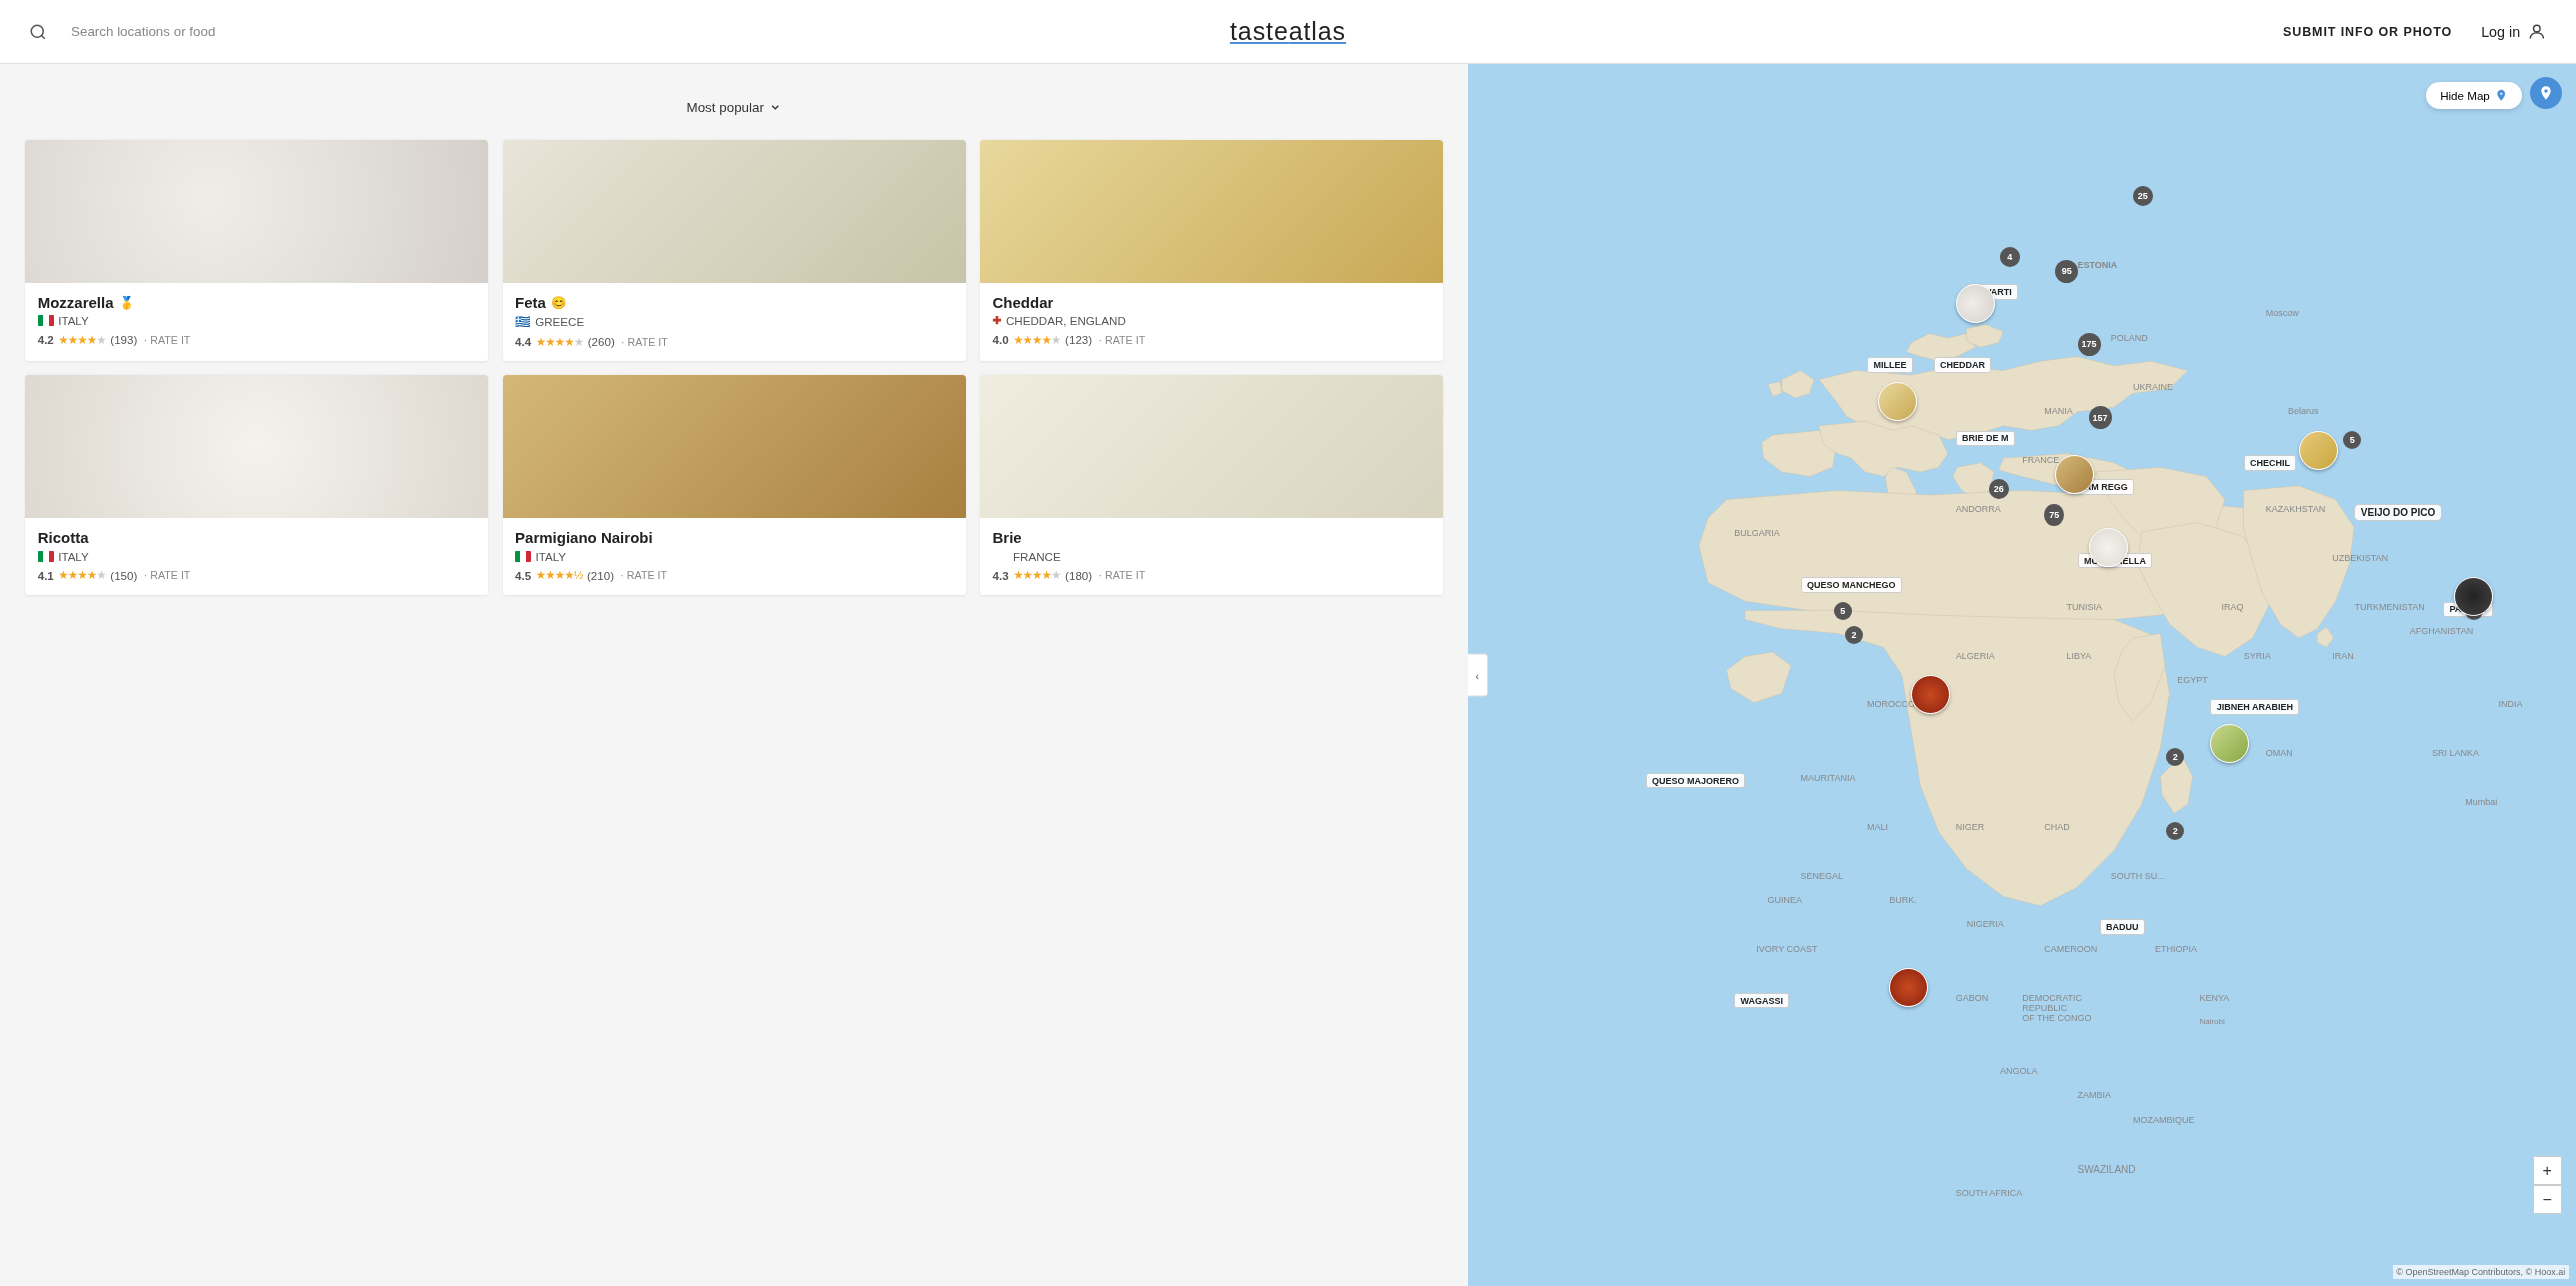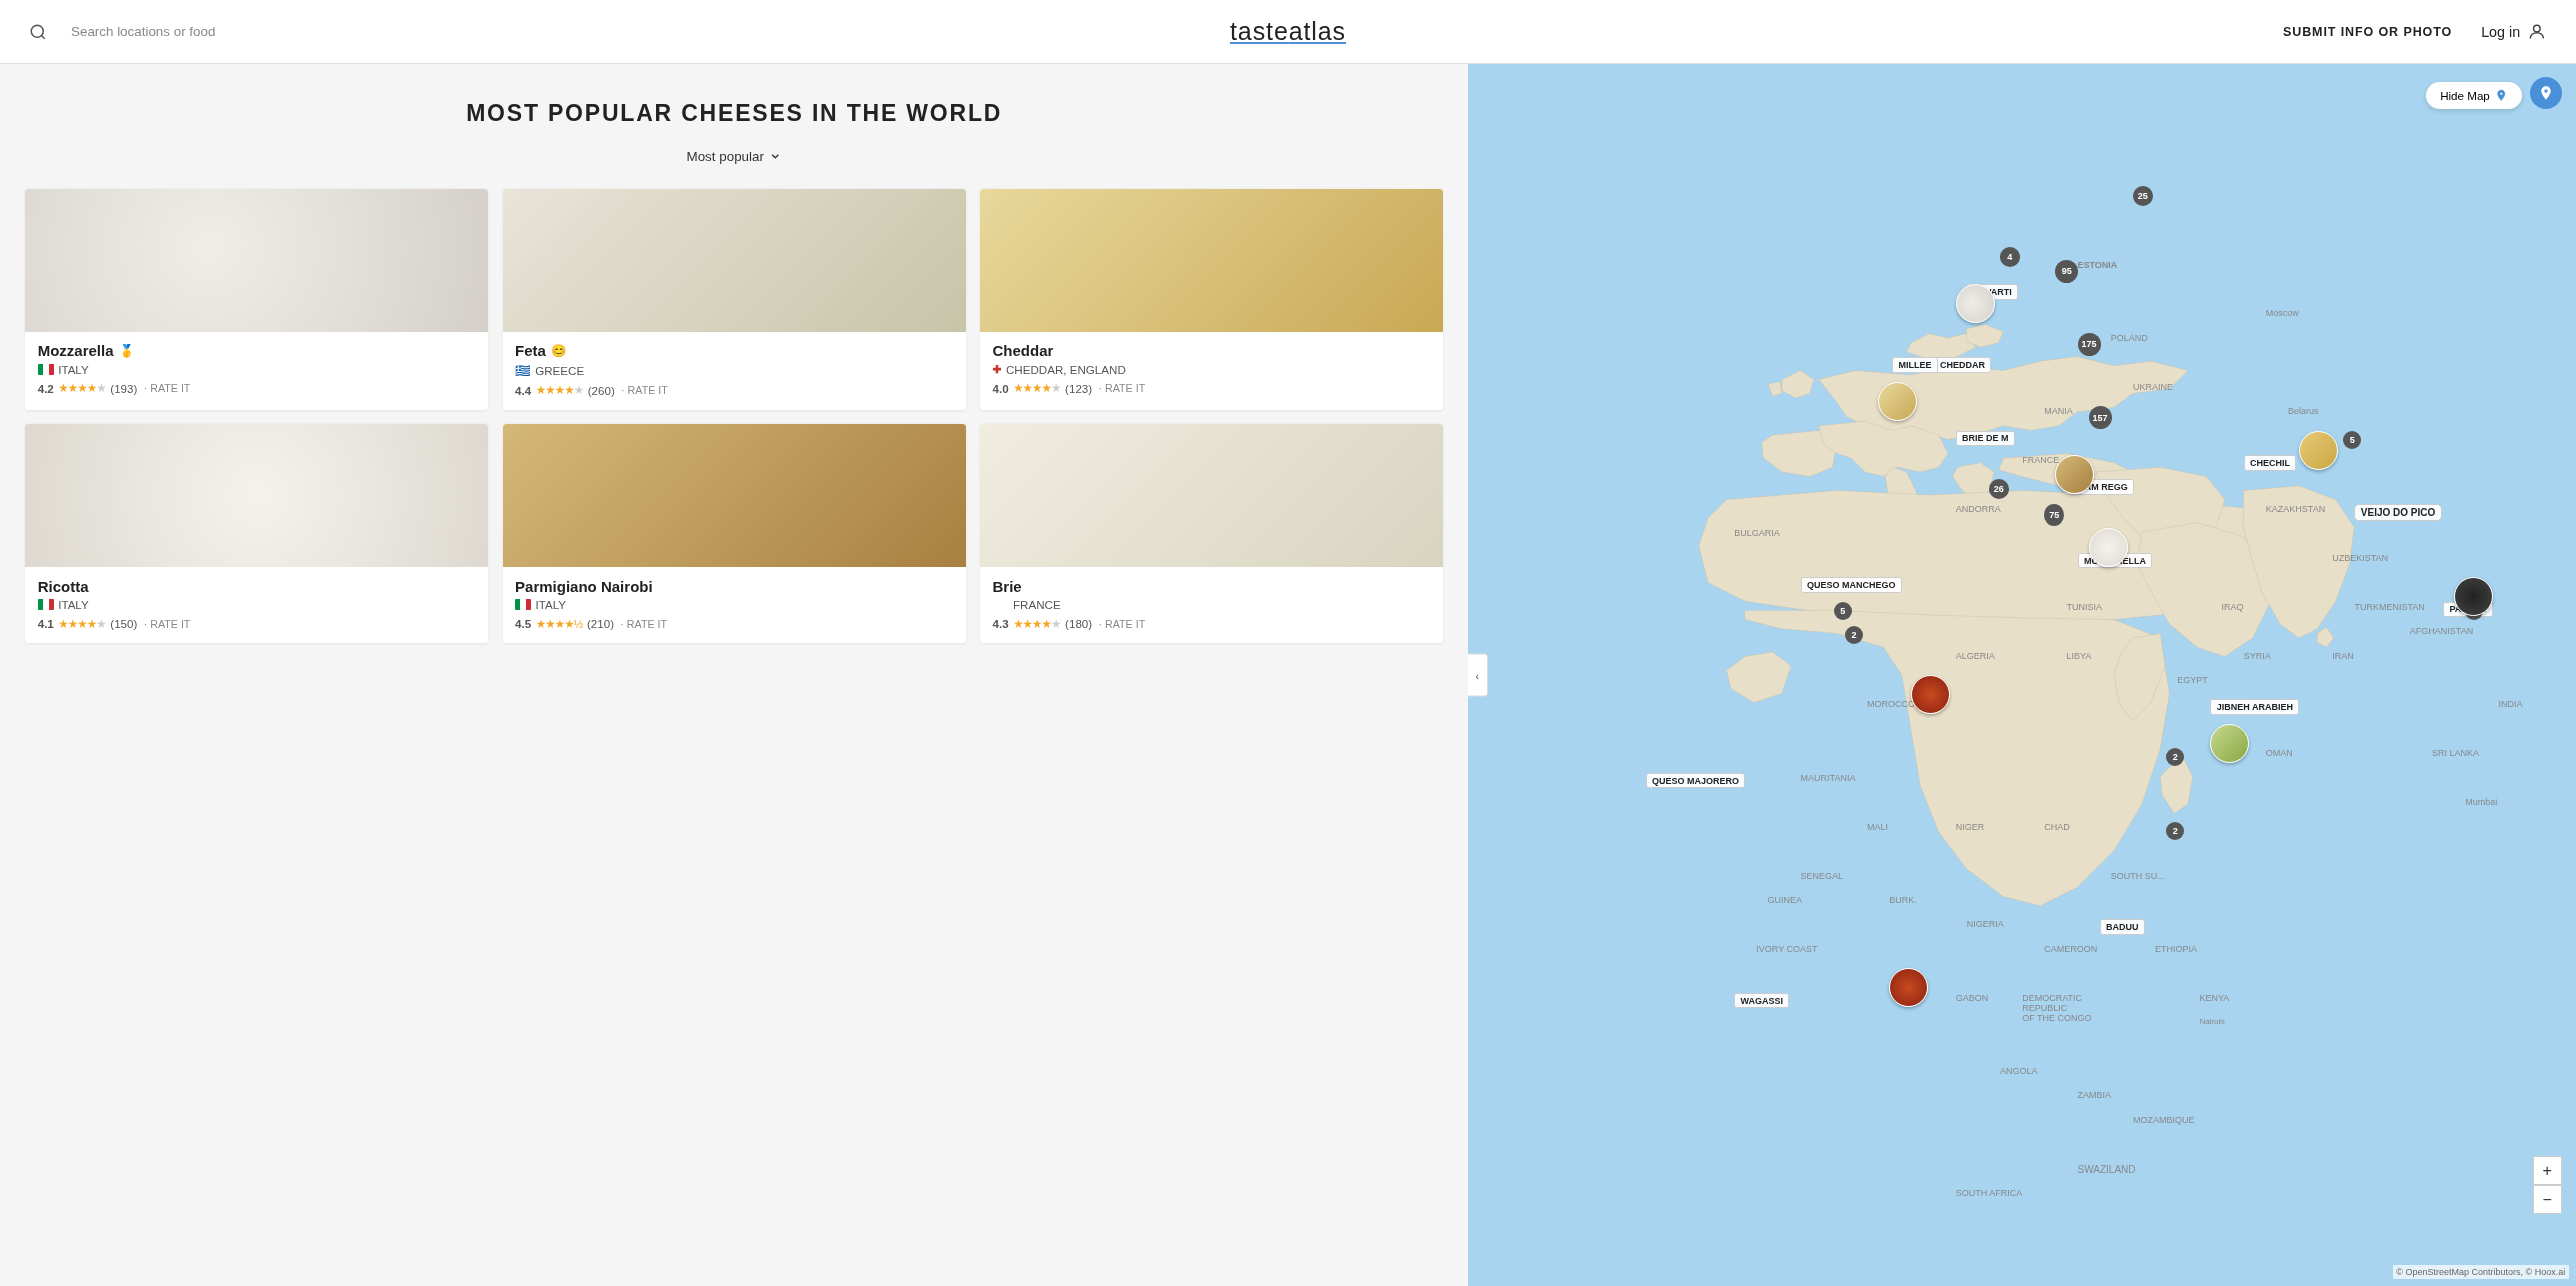--- a/index.html
+++ b/index.html
@@ -320,21 +320,20 @@
         <circle cx="12" cy="8" r="4"></circle>
           <path d="M4 20c0-4 3.6-7 8-7s8 3 8 7"></path>
       </svg>
     </button>
   </div>
 </header>
 
 <div class="main-layout">
 
   <div class="left-panel">
-    <h1 class="page-title">MOST POPULAR CHEESES IN THE WORLD</h1>
     <div class="filter-bar">
       <button class="filter-dropdown">
         <span>Most popular</span>
         <svg width="12.5" height="12.5" viewBox="0 0 24 24" fill="none" stroke="#333" stroke-width="2.5">
           <polyline points="6 9 12 15 18 9"></polyline>
         </svg>
       </button>
     </div>
 
     <div class="cheese-grid" id="cheese-grid">
@@ -553,21 +552,21 @@
       <div style="position:absolute; top:86%; left:60%; font-size:9px; color:#888; pointer-events:none;">MOZAMBIQUE</div>
       <div style="position:absolute; top:90%; left:55%; font-size:10px; color:#888; pointer-events:none;">SWAZILAND</div>
       <div style="position:absolute; top:92%; left:44%; font-size:9px; color:#888; pointer-events:none;">SOUTH AFRICA</div>
       <div style="position:absolute; top:38%; left:24%; font-size:9px; color:#888; pointer-events:none;">BULGARIA</div>
       <div style="position:absolute; top:32%; left:50%; font-size:9px; color:#888; pointer-events:none;">FRANCE</div>
       <div style="position:absolute; top:36%; left:44%; font-size:9px; color:#888; pointer-events:none;">ANDORRA</div>
       <div style="position:absolute; top:28%; left:52%; font-size:9px; color:#888; pointer-events:none;">MANIA</div>
 
       <div style="position:absolute; top:18%; left:45%; background:rgba(255,255,255,0.92); border:0.9px solid #ccc; border-radius:2.7px; padding:1.8px 5.4px; font-size:9px; font-weight:600; color:#222; pointer-events:none; white-space:nowrap;">HAVARTI</div>
       <div style="position:absolute; top:24%; left:42%; background:rgba(255,255,255,0.92); border:0.9px solid #ccc; border-radius:2.7px; padding:1.8px 5.4px; font-size:9px; font-weight:600; color:#222; pointer-events:none; white-space:nowrap;">CHEDDAR</div>
-      <div style="position:absolute; top:24%; left:36%; background:rgba(255,255,255,0.92); border:0.9px solid #ccc; border-radius:2.7px; padding:1.8px 5.4px; font-size:9px; font-weight:600; color:#222; pointer-events:none; white-space:nowrap;margin-left:25px;">MILLEE</div>
+      <div style="position:absolute; top:24%; left:36%; background:rgba(255,255,255,0.92); border:0.9px solid #ccc; border-radius:2.7px; padding:1.8px 5.4px; font-size:9px; font-weight:600; color:#222; pointer-events:none; white-space:nowrap;">MILLEE</div>
       <div style="position:absolute; top:30%; left:44%; background:rgba(255,255,255,0.92); border:0.9px solid #ccc; border-radius:2.7px; padding:1.8px 5.4px; font-size:9px; font-weight:600; color:#222; pointer-events:none; white-space:nowrap;">BRIE DE M</div>
       <div style="position:absolute; top:34%; left:54%; background:rgba(255,255,255,0.92); border:0.9px solid #ccc; border-radius:2.7px; padding:1.8px 5.4px; font-size:9px; font-weight:600; color:#222; pointer-events:none; white-space:nowrap;">PARM REGG</div>
       <div style="position:absolute; top:42%; left:30%; background:rgba(255,255,255,0.92); border:0.9px solid #ccc; border-radius:2.7px; padding:1.8px 5.4px; font-size:9px; font-weight:600; color:#222; pointer-events:none; white-space:nowrap;">QUESO MANCHEGO</div>
       <div style="position:absolute; top:40%; left:55%; background:rgba(255,255,255,0.92); border:0.9px solid #ccc; border-radius:2.7px; padding:1.8px 5.4px; font-size:9px; font-weight:600; color:#222; pointer-events:none; white-space:nowrap;">MOZZARELLA</div>
       <div style="position:absolute; top:58%; left:16%; background:rgba(255,255,255,0.92); border:0.9px solid #ccc; border-radius:2.7px; padding:1.8px 5.4px; font-size:9px; font-weight:600; color:#222; pointer-events:none; white-space:nowrap;">QUESO MAJORERO</div>
       <div style="position:absolute; top:76%; left:24%; background:rgba(255,255,255,0.92); border:0.9px solid #ccc; border-radius:2.7px; padding:1.8px 5.4px; font-size:9px; font-weight:600; color:#222; pointer-events:none; white-space:nowrap;">WAGASSI</div>
       <div style="position:absolute; top:70%; left:57%; background:rgba(255,255,255,0.92); border:0.9px solid #ccc; border-radius:2.7px; padding:1.8px 5.4px; font-size:9px; font-weight:600; color:#222; pointer-events:none; white-space:nowrap;">BADUU</div>
       <div style="position:absolute; top:52%; left:67%; background:rgba(255,255,255,0.92); border:0.9px solid #ccc; border-radius:2.7px; padding:1.8px 5.4px; font-size:9px; font-weight:600; color:#222; pointer-events:none; white-space:nowrap;">JIBNEH ARABIEH</div>
       <div style="position:absolute; top:44%; left:88%; background:rgba(255,255,255,0.92); border:0.9px solid #ccc; border-radius:2.7px; padding:1.8px 5.4px; font-size:9px; font-weight:600; color:#222; pointer-events:none; white-space:nowrap;">PANEER</div>
       <div style="position:absolute; top:32%; left:70%; background:rgba(255,255,255,0.92); border:0.9px solid #ccc; border-radius:2.7px; padding:1.8px 5.4px; font-size:9px; font-weight:600; color:#222; pointer-events:none; white-space:nowrap;">CHECHIL</div>

